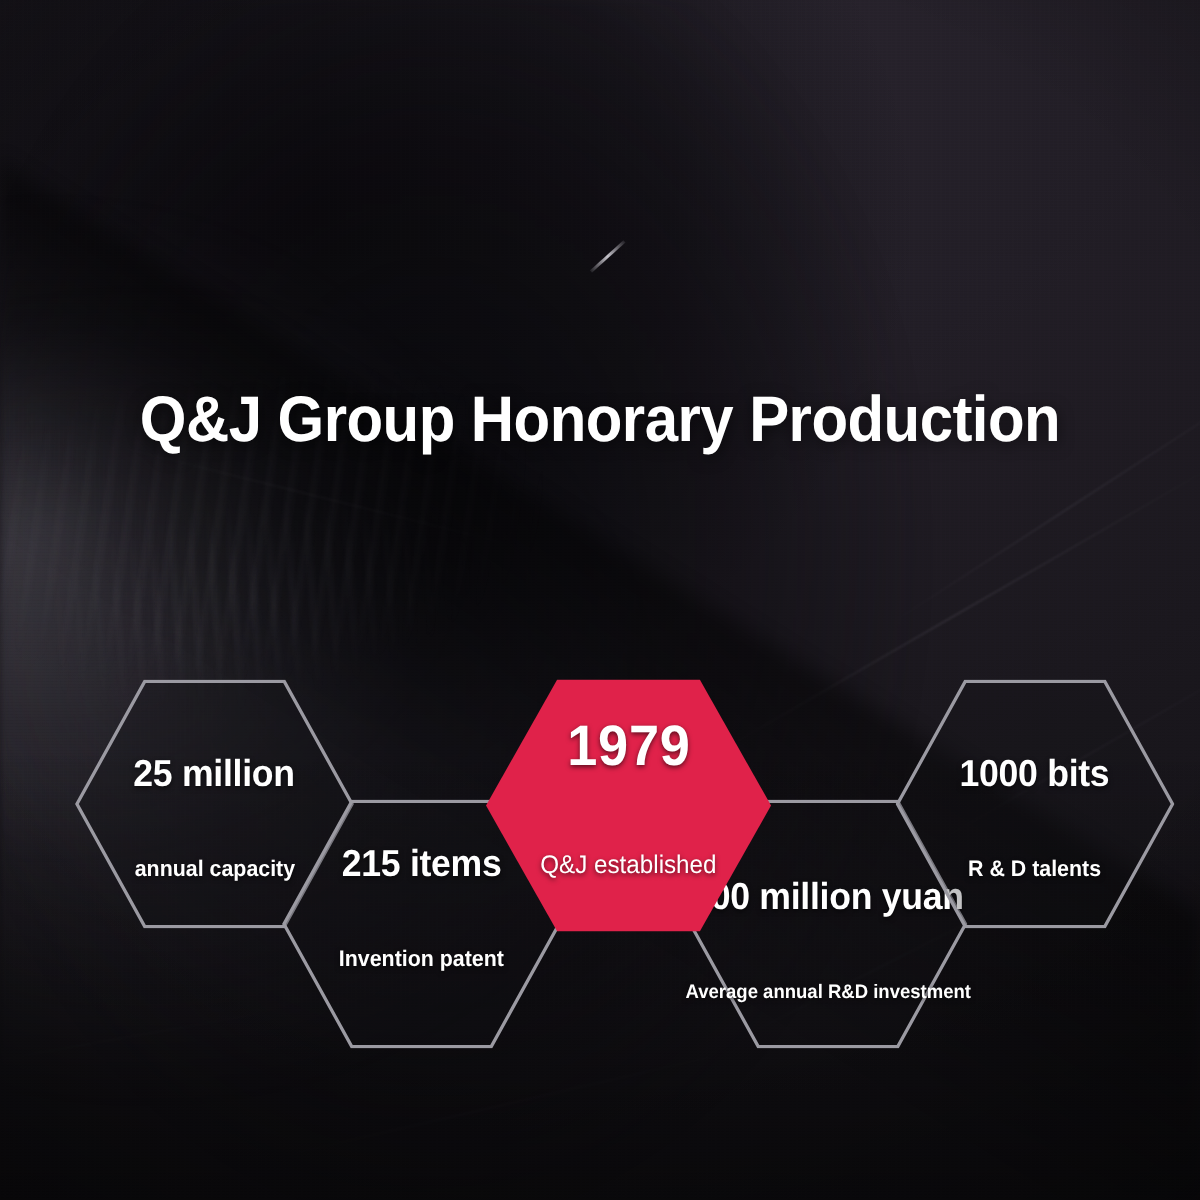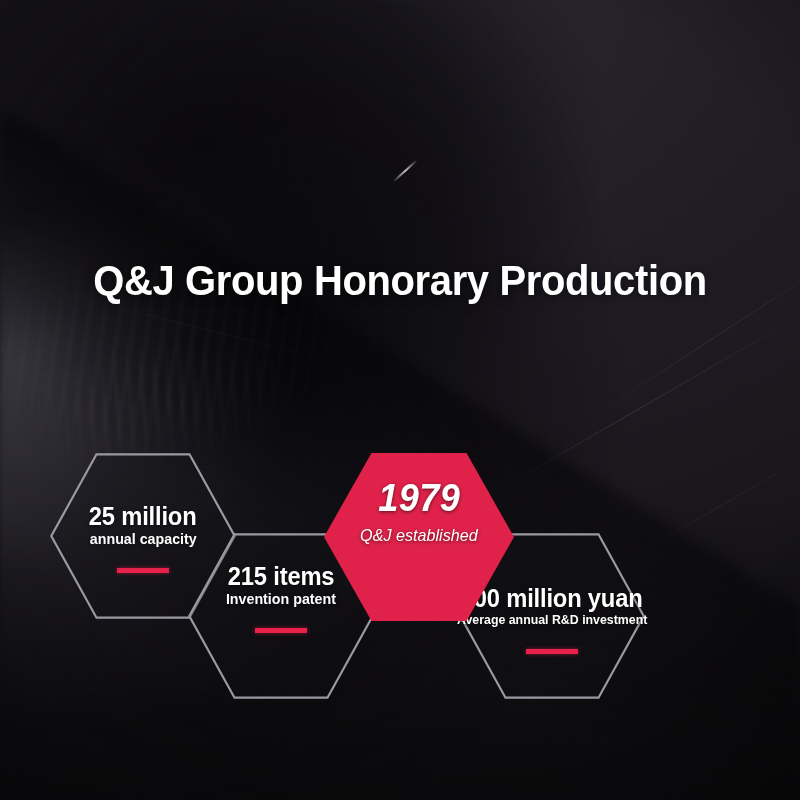--- a/index.html
+++ b/index.html
@@ -179,20 +179,21 @@
   }
   .hex .poly { position: absolute; inset: 0; display:block; }
   .hex .content {
     position: absolute;
     inset: 0;
     display: flex;
     flex-direction: column;
     align-items: center;
     text-align: center;
     pointer-events: none;
+    gap: 41px;
   }
   .hex .big {
     color: #ffffff;
     font-weight: 700;
     font-size: 25px;
     line-height: 1.04;
     letter-spacing: -0.2px;
     transform: scaleX(0.95);
     white-space: nowrap;
     text-shadow: 0 1px 4px rgba(0,0,0,.6);
@@ -213,21 +214,21 @@
     margin-top: 14px;
     box-shadow: 0 0 4px rgba(232,33,74,.55);
   }
 
   
   #hex-capacity      { left: 50px;  top: 453px; }
   #hex-patent        { left: 188px; top: 533px; }
   #hex-brand         { left: 324px; top: 613px; }
   #hex-rd-investment { left: 459px; top: 533px; }
   #hex-talents       { left: 597px; top: 453px; }
-  #hex-founded       { left: 324px; top: 453px; width: 190px; height: 168px; font-style: italic; }
+  #hex-founded       { left: 324px; top: 453px; width: 190px; height: 168px; }
 
   
   #hex-founded .big   { font-size: 38px; font-weight: 700; letter-spacing: .5px; }
   #hex-founded .small { font-size: 17px; font-weight: 400; margin-top: 8px; }
 
   
   #hex-capacity .content      { padding-top: 50px; }
   #hex-patent .content        { padding-top: 30px; }
   #hex-brand .content         { padding-top: 38px; }
   #hex-rd-investment .content { padding-top: 52px; }
@@ -300,20 +301,30 @@
       <svg class="poly" viewBox="0 0 186 166" preserveAspectRatio="none">
         <polygon points="46.5,1.3 139.5,1.3 184.7,83 139.5,164.7 46.5,164.7 1.3,83" fill="rgba(20,18,23,0.26)" stroke="#9b9aa2" stroke-width="2.2"></polygon>
       </svg>
       <div class="content">
         <div class="big">100 million yuan</div>
         <div class="small">Average annual R&amp;D investment</div>
         <div class="bar"></div>
       </div>
     </div>
 
+    <div class="hex" id="hex-talents">
+      <svg class="poly" viewBox="0 0 186 166" preserveAspectRatio="none">
+        <polygon points="46.5,1.3 139.5,1.3 184.7,83 139.5,164.7 46.5,164.7 1.3,83" fill="rgba(20,18,23,0.26)" stroke="#9b9aa2" stroke-width="2.2"></polygon>
+      </svg>
+      <div class="content">
+        <div class="big">1000 bits</div>
+        <div class="small">R &amp; D talents</div>
+        <div class="bar"></div>
+      </div>
+    </div>
 
     <div class="hex" id="hex-founded">
       <svg class="poly" viewBox="0 0 190 168" preserveAspectRatio="none">
         <polygon points="47.5,0 142.5,0 190,84 142.5,168 47.5,168 0,84" fill="#e0224a"></polygon>
       </svg>
       <div class="content">
         <div class="big">1979</div>
         <div class="small">Q&amp;J established</div>
 
       </div>

